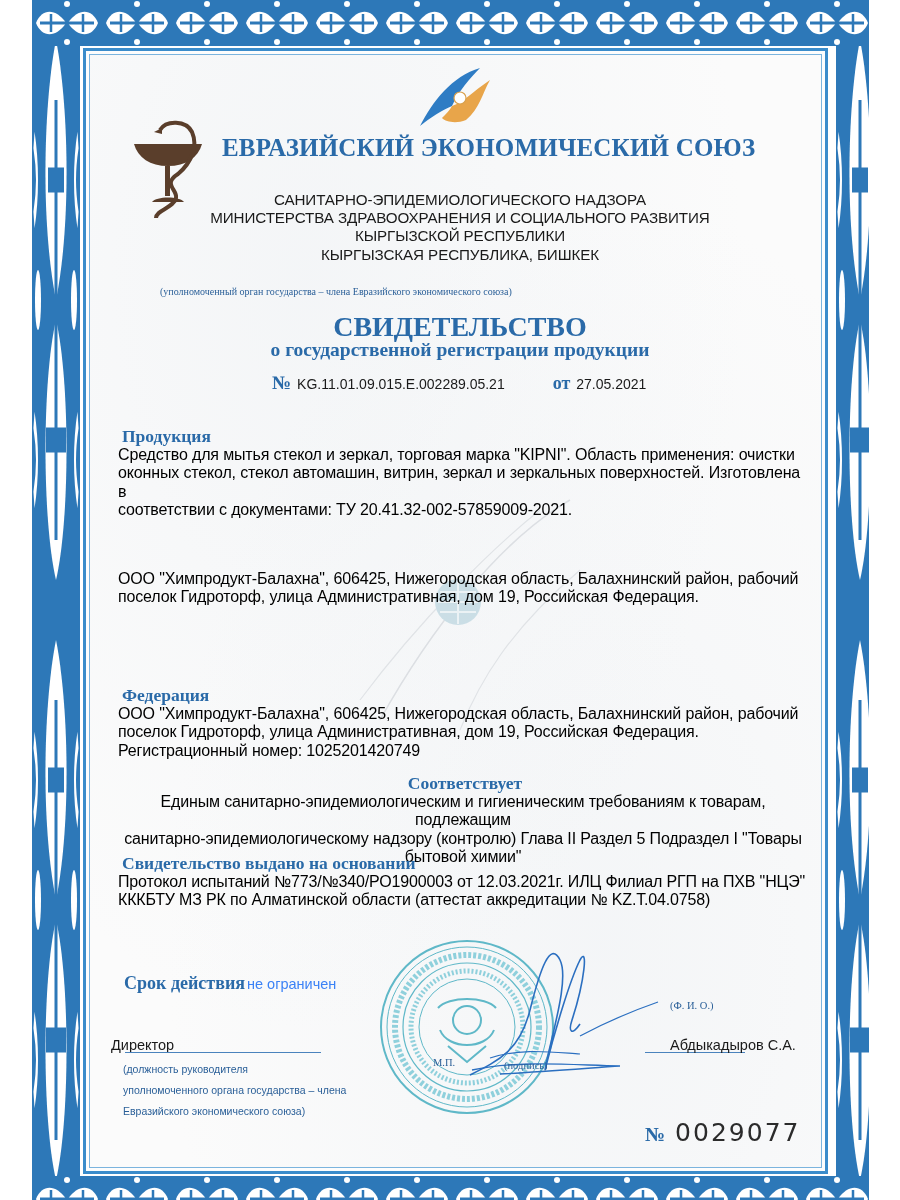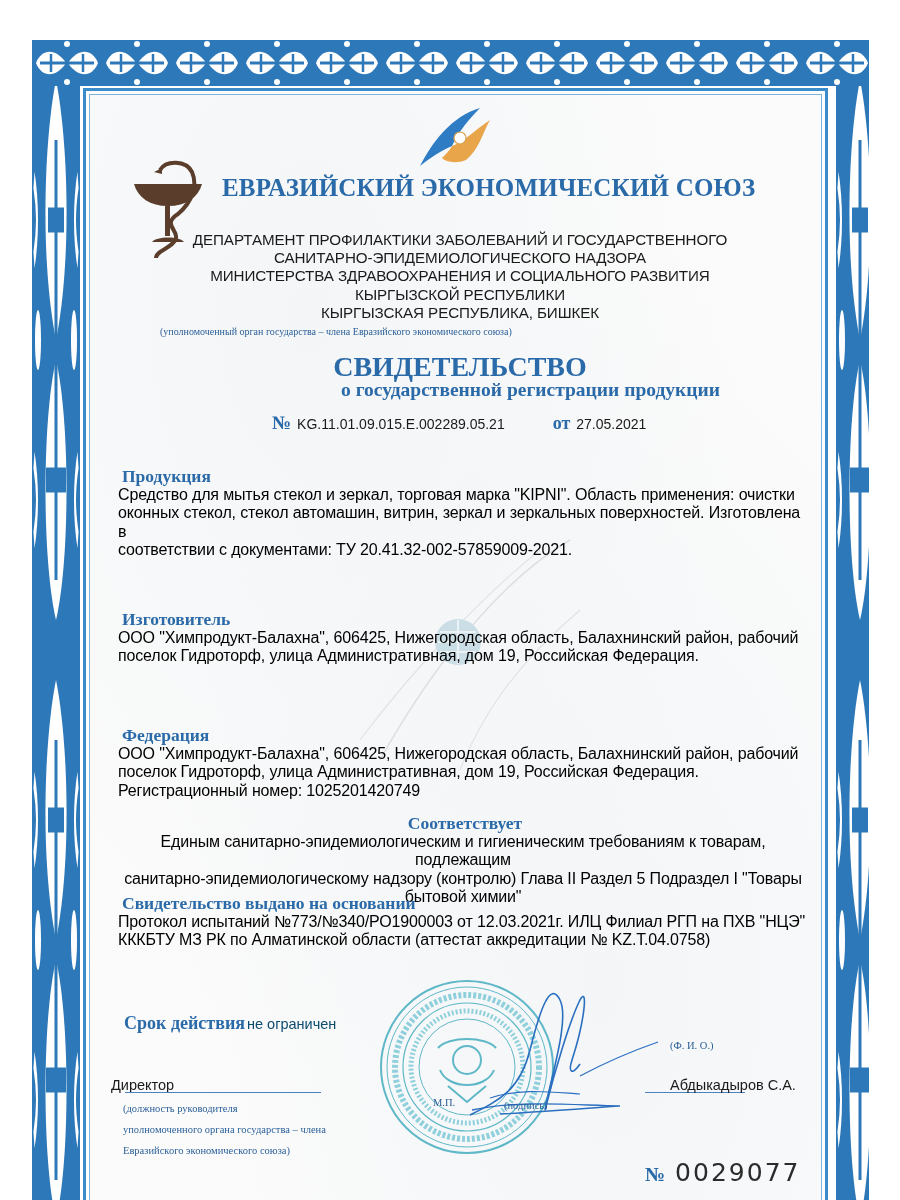--- a/index.html
+++ b/index.html
@@ -3,21 +3,21 @@
 <meta charset="utf-8">
 <style>
   html, body { margin: 0; padding: 0; }
   body {
     width: 900px; height: 1200px; position: relative; overflow: hidden;
     background: #ffffff;
     font-family: "Liberation Sans", sans-serif;
     color: #1c1c1c;
   }
   .page {
-    position: absolute; left: 0; top: 0; width: 900px; height: 1044px; margin-top: 40px;
+    position: absolute; left: 0; top: 0; width: 900px; height: 1044px;
   }
   
   .border-band {
     position: absolute; background-color: #2d78b8;
   }
   .border-band svg { width: 100%; height: 100%; display: block; }
   .band-top { left: 32px; top: 0; width: 837px; height: 46px; }
   .band-bottom { left: 32px; top: 1176px; width: 837px; height: 24px; }
   .band-left { left: 32px; top: 0; width: 48px; height: 1200px; }
   .band-right { left: 836px; top: 0; width: 33px; height: 1200px; }
@@ -52,46 +52,46 @@
     font-size: 15.2px; line-height: 18.2px; color: #1a1a1a; letter-spacing: -0.1px;
   }
   .authorized-note {
     left: 160px; top: 286px; width: 600px; text-align: left;
     font-family: "Liberation Serif", serif; font-size: 10px; color: #2a5f98;
   }
   .cert-title {
     left: 200px; top: 311px; width: 520px; text-align: center; font-size: 28px;
   }
   .cert-subtitle {
-    left: 200px; top: 339px; width: 520px; text-align: right; font-size: 19.5px;
+    left: 200px; top: 339px; width: 520px; text-align: center; font-size: 19.5px;
   }
   .reg-line {
     left: 272px; top: 372px; white-space: nowrap; font-size: 14px; color: #1a1a1a;
   }
   .reg-line .no-sign { font-family: "Liberation Serif", serif; font-weight: bold; color: #2a6aa8; font-size: 19px; margin-right: 6px; }
   .reg-line .ot { font-family: "Liberation Serif", serif; font-weight: bold; color: #2a6aa8; font-size: 18px; margin-left: 48px; margin-right: 6px; }
   .section { left: 118px; width: 690px; }
   .section-heading { font-size: 17.5px; line-height: 19px; margin-left: 4px; }
   .section-body {
     font-size: 16px; line-height: 18.4px; color: #000000; letter-spacing: -0.15px;
   }
   .sec-product { top: 427px; }
   .sec-maker { top: 570px; }
   .sec-applicant { top: 686px; }
   .sec-conforms { top: 774px; text-align: center; }
   .sec-basis { top: 854px; }
   .validity { left: 124px; top: 973px; white-space: nowrap; }
   .validity .label { font-size: 18px; }
-  .validity .value { font-size: 14.5px; color: #0c4a6e; margin-left: 2px; }
+  .validity .value { font-size: 14.5px; color: #3b82f6; margin-left: 2px; }
   .director { left: 111px; top: 1037px; font-size: 14.5px; color: #1a1a1a; }
   .line { position: absolute; height: 1px; background: #4a83bd; }
   .line-director { left: 125px; top: 1052px; width: 196px; }
   .line-name { left: 645px; top: 1052px; width: 100px; }
   .role-note {
-    left: 123px; font-family: Liberation Serif, serif; font-size: 10.5px; color: #2a5f98;
+    left: 123px; font-family: Liberation Sans, sans-serif; font-size: 10.5px; color: #2a5f98;
     white-space: nowrap;
   }
   .role-1 { top: 1063px; } .role-2 { top: 1084px; } .role-3 { top: 1105px; }
   .signee { left: 670px; top: 1037px; font-size: 14.5px; color: #1a1a1a; text-align: center; }
   .fio-note { left: 670px; top: 1000px; font-family: "Liberation Serif", serif; font-size: 10.5px; color: #2a5f98; }
   .signature-note { left: 504px; top: 1060px; font-family: "Liberation Serif", serif; font-size: 10.5px; color: #2a5f98; }
   .mp-note { left: 433px; top: 1057px; font-family: "Liberation Serif", serif; font-size: 10.5px; color: #2a5f98; }
   .stamp { left: 378px; top: 938px; width: 178px; height: 178px; }
   .signature { left: 460px; top: 940px; width: 200px; height: 140px; }
   .serial { left: 645px; top: 1118px; white-space: nowrap; font-size: 25px; color: #2b2b2b; letter-spacing: 2px; font-family: "DejaVu Sans", sans-serif; font-weight: normal;}
@@ -168,21 +168,20 @@
     <path d="M2 26 H70 C66 40 54 48 36 48 C18 48 6 40 2 26Z" fill="#5a3e2b"></path>
     <rect x="33" y="48" width="5" height="30" fill="#5a3e2b"></rect>
     <path d="M20 84 C24 78 48 78 52 84 Z" fill="#5a3e2b"></path>
     <path d="M28 12 C34 2 54 2 60 14 C66 28 60 44 46 56 C30 66 46 72 44 80 C42 90 24 92 24 100" stroke="#5a3e2b" stroke-width="4" fill="none"></path>
     <path d="M22 14 L30 10 L30 16Z" fill="#5a3e2b"></path>
   </svg>
 
   <div class="abs union-title blue-serif">ЕВРАЗИЙСКИЙ ЭКОНОМИЧЕСКИЙ СОЮЗ</div>
 
   <div class="abs dept-block">
-    <div>ДЕПАРТАМЕНТ ПРОФИЛАКТИКИ ЗАБОЛЕВАНИЙ И ГОСУДАРСТВЕННОГО</div>
     <div>САНИТАРНО-ЭПИДЕМИОЛОГИЧЕСКОГО НАДЗОРА</div>
     <div>МИНИСТЕРСТВА ЗДРАВООХРАНЕНИЯ И СОЦИАЛЬНОГО РАЗВИТИЯ</div>
     <div>КЫРГЫЗСКОЙ РЕСПУБЛИКИ</div>
     <div>КЫРГЫЗСКАЯ РЕСПУБЛИКА, БИШКЕК</div>
   </div>
   <div class="abs authorized-note">(уполномоченный орган государства – члена Евразийского экономического союза)</div>
 
   <div class="abs cert-title blue-serif">СВИДЕТЕЛЬСТВО</div>
   <div class="abs cert-subtitle blue-serif">о государственной регистрации продукции</div>
 
@@ -193,21 +192,20 @@
   <div class="abs section sec-product">
     <div class="section-heading blue-serif">Продукция</div>
     <div class="section-body">
       <div>Средство для мытья стекол и зеркал, торговая марка "KIPNI". Область применения: очистки</div>
       <div>оконных стекол, стекол автомашин, витрин, зеркал и зеркальных поверхностей. Изготовлена в</div>
       <div>соответствии с документами: ТУ 20.41.32-002-57859009-2021.</div>
     </div>
   </div>
 
   <div class="abs section sec-maker">
-    <div class="section-heading blue-serif">Изготовитель</div>
     <div class="section-body">
       <div>ООО "Химпродукт-Балахна", 606425, Нижегородская область, Балахнинский район, рабочий</div>
       <div>поселок Гидроторф, улица Административная, дом 19, Российская Федерация.</div>
     </div>
   </div>
 
   <div class="abs section sec-applicant">
     <div class="section-heading blue-serif">Федерация</div>
     <div class="section-body">
       <div>ООО "Химпродукт-Балахна", 606425, Нижегородская область, Балахнинский район, рабочий</div>

